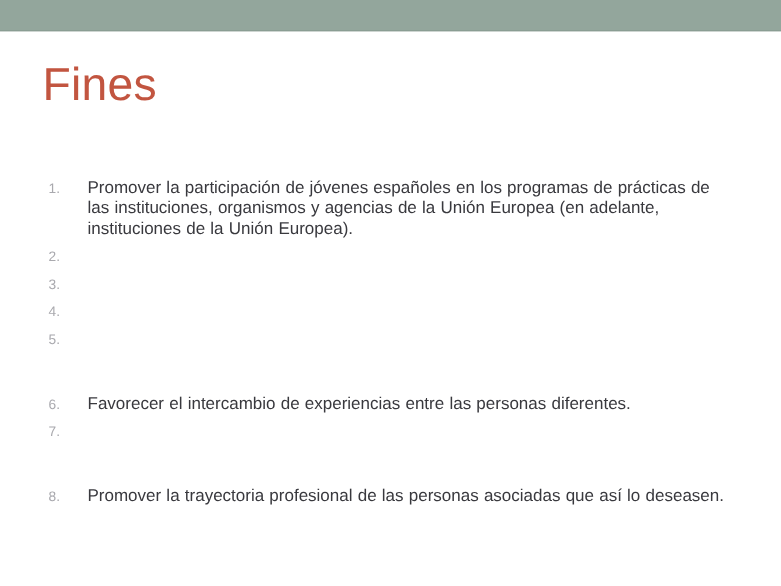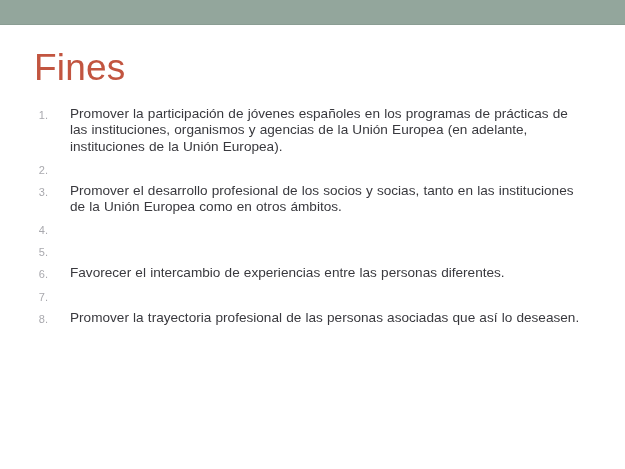--- a/index.html
+++ b/index.html
@@ -70,20 +70,21 @@
     line-height: 16px;
     color: #a9a9ae;
   }
   .bullet-text {
     display: block;
     font-size: 13.6px;
     line-height: 16.3px;
     color: #39393e;
     text-align: left;
     word-spacing: 0.4px;
+    margin-top: 36px;
   }
 </style>
 </head>
 <body>
 
 <div class="slide">
 
   <div class="top-band"></div>
 
   <h1 class="slide-title">Fines</h1>
@@ -95,21 +96,20 @@
         <span class="bullet-number">1.</span>
         <span class="bullet-text">Promover la participación de jóvenes españoles en los programas de prácticas de las instituciones, organismos y agencias de la Unión Europea (en adelante, instituciones de la Unión Europea).</span>
       </li>
 
       <li class="bullet-item">
         <span class="bullet-number">2.</span>
       </li>
 
       <li class="bullet-item">
         <span class="bullet-number">3.</span>
-        <span class="bullet-text">Promover el desarrollo profesional de los socios y socias, tanto en las instituciones de la Unión Europea como en otros ámbitos.</span>
       </li>
 
       <li class="bullet-item">
         <span class="bullet-number">4.</span>
       </li>
 
       <li class="bullet-item">
         <span class="bullet-number">5.</span>
       </li>
 

